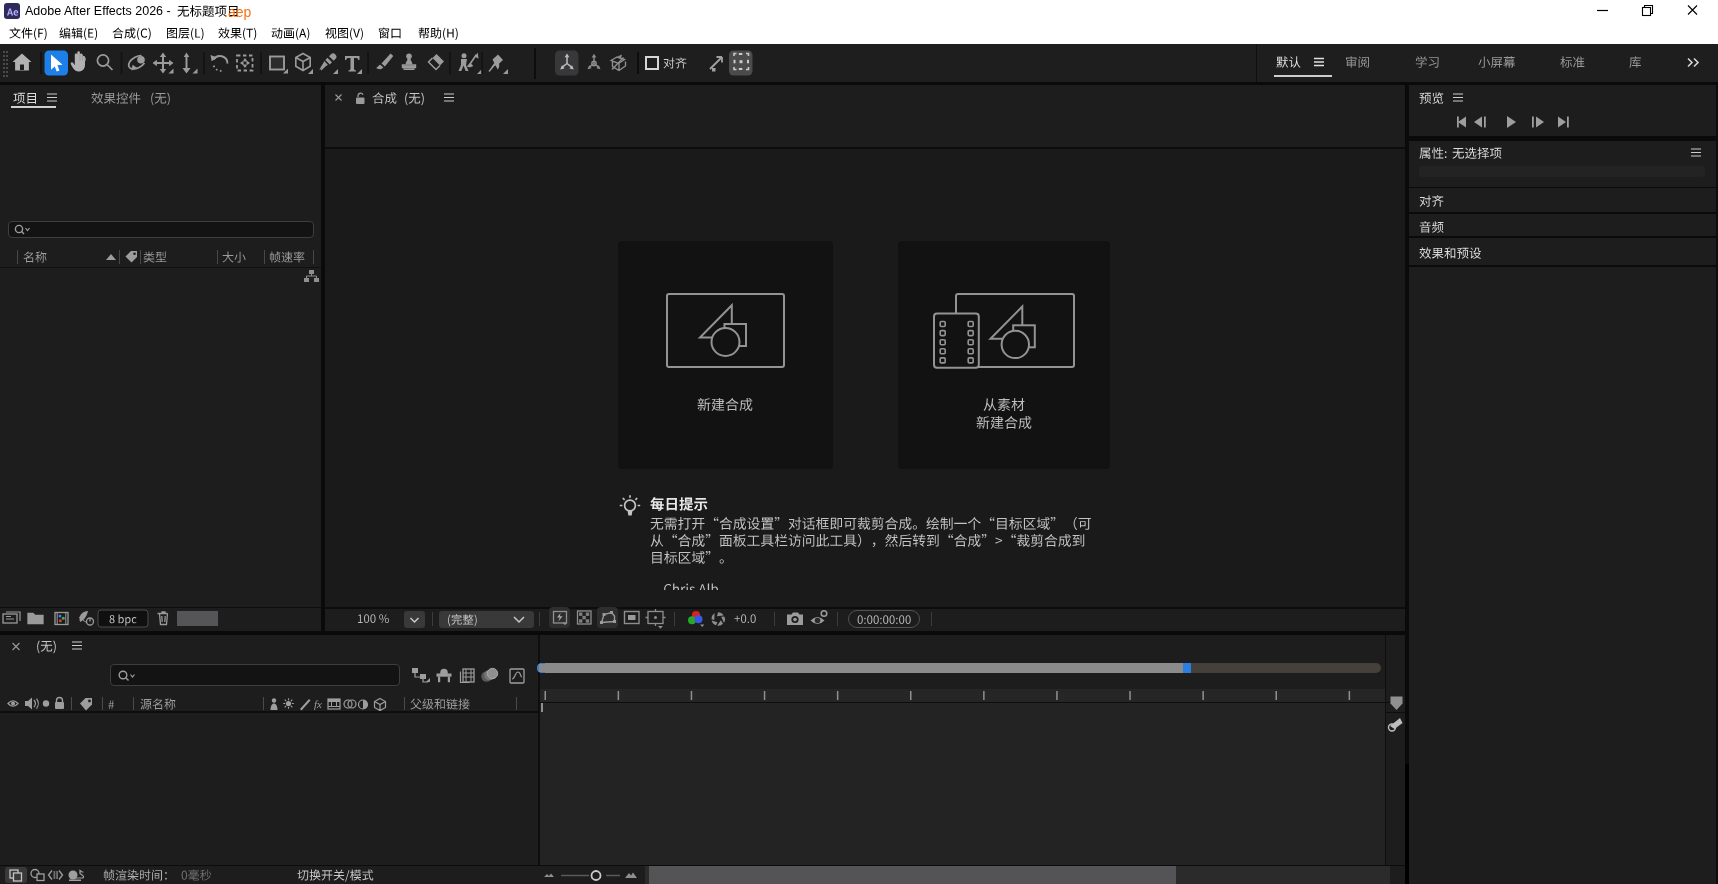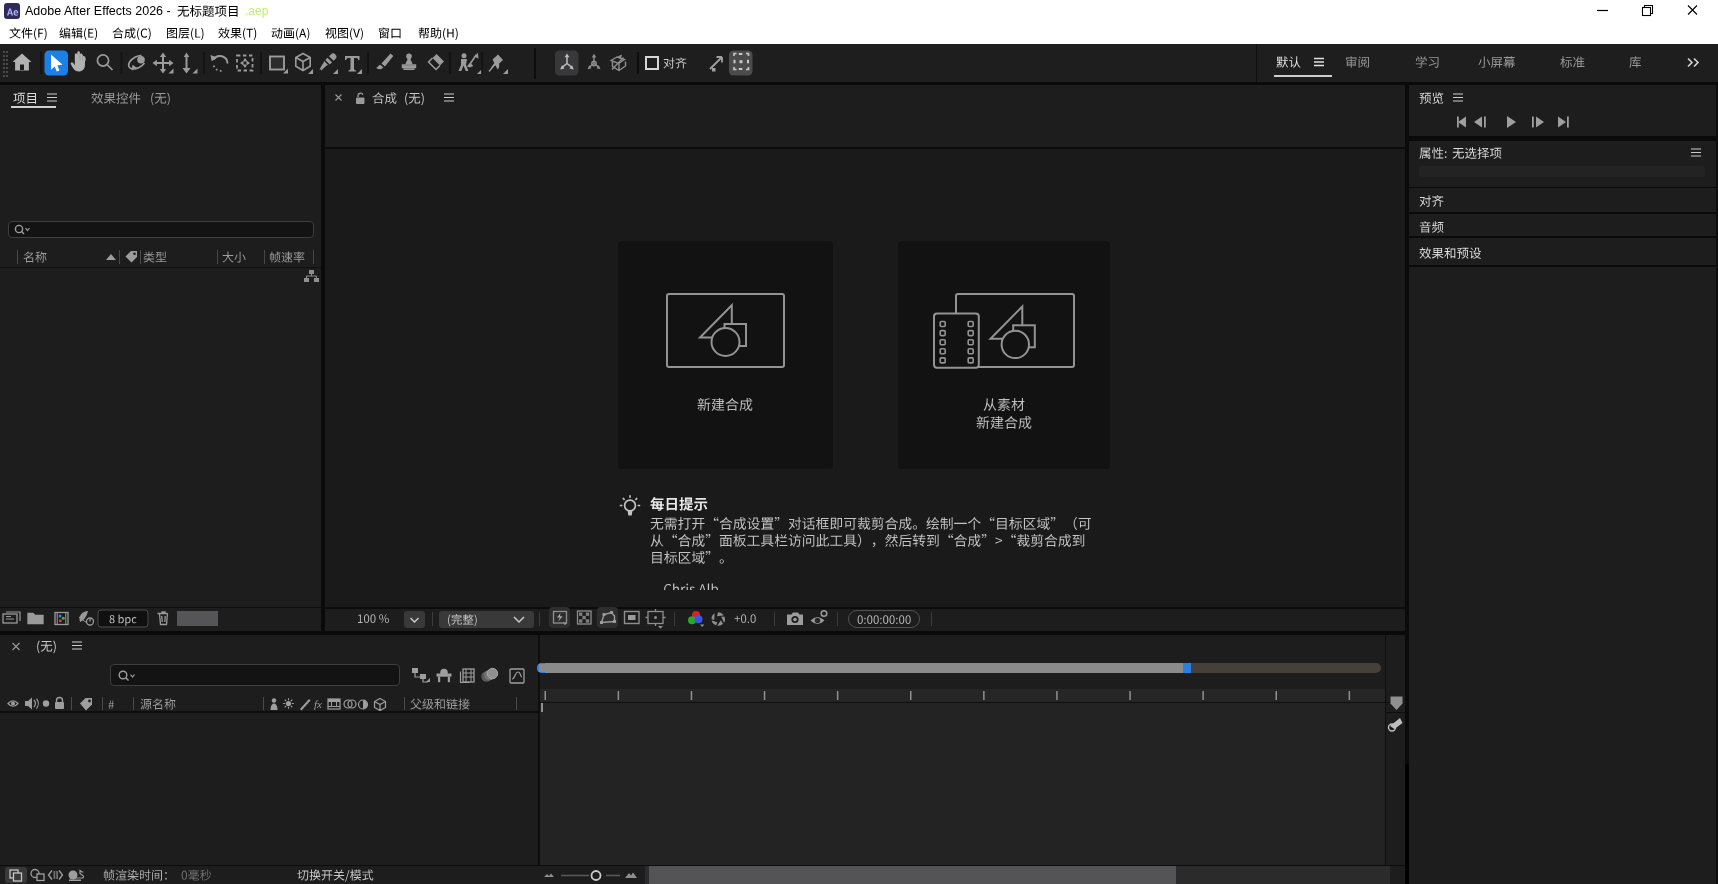--- a/index.html
+++ b/index.html
@@ -12,21 +12,21 @@
       <g transform="translate(0,11.6)">
         <path fill="#b5b3ff" d="M-0.0 0.0H1.4L1.9 -1.8H4.2L4.6 0.0H6.1L3.9 -7.0H2.2ZM2.2 -2.9 2.4 -3.7C2.6 -4.4 2.8 -5.2 3.0 -6.0H3.0C3.2 -5.2 3.4 -4.4 3.6 -3.7L3.9 -2.9Z M9.2 0.1C9.8 0.1 10.5 -0.1 11.0 -0.5L10.5 -1.3C10.1 -1.1 9.8 -0.9 9.3 -0.9C8.6 -0.9 8.0 -1.4 7.9 -2.3H11.1C11.2 -2.4 11.2 -2.7 11.2 -2.9C11.2 -4.4 10.4 -5.5 9.0 -5.5C7.7 -5.5 6.5 -4.4 6.5 -2.7C6.5 -0.9 7.7 0.1 9.2 0.1ZM7.8 -3.2C8.0 -4.0 8.4 -4.4 9.0 -4.4C9.7 -4.4 10.0 -3.9 10.0 -3.2Z"></path>
       </g>
     </svg>
     <div class="abs" style="left:25px;top:4px;font-size:12.5px;color:#000;white-space:nowrap">Adobe After Effects 2026 - </div>
     <svg style="position:absolute;left:177.0px;top:1.0px" width="65" height="20">
       <g transform="translate(0,14.8)">
         <path fill="#000000" d="M1.4 -9.7V-8.7H5.6C5.5 -7.9 5.5 -6.9 5.4 -6.0H0.7V-5.1H5.2C4.7 -2.9 3.5 -0.9 0.5 0.2C0.7 0.4 1.0 0.8 1.1 1.0C4.4 -0.3 5.6 -2.6 6.1 -5.1H6.4V-0.8C6.4 0.4 6.7 0.7 8.0 0.7C8.3 0.7 10.1 0.7 10.4 0.7C11.6 0.7 11.9 0.2 12.0 -1.8C11.7 -1.9 11.3 -2.0 11.1 -2.2C11.0 -0.5 10.9 -0.2 10.3 -0.2C9.9 -0.2 8.4 -0.2 8.1 -0.2C7.5 -0.2 7.4 -0.3 7.4 -0.8V-5.1H11.9V-6.0H6.3C6.4 -6.9 6.5 -7.8 6.5 -8.7H11.2V-9.7Z M18.3 -9.6V-8.7H23.8V-9.6ZM22.2 -4.1C22.8 -2.8 23.4 -1.2 23.6 -0.2L24.5 -0.5C24.2 -1.5 23.6 -3.1 23.0 -4.3ZM18.6 -4.3C18.3 -3.0 17.8 -1.6 17.1 -0.7C17.3 -0.6 17.6 -0.4 17.8 -0.2C18.5 -1.2 19.1 -2.6 19.5 -4.1ZM17.8 -6.6V-5.7H20.4V-0.2C20.4 -0.1 20.4 -0.0 20.2 0.0C20.1 0.0 19.5 0.0 18.8 -0.0C18.9 0.3 19.1 0.7 19.1 1.0C20.0 1.0 20.6 0.9 20.9 0.8C21.3 0.6 21.4 0.3 21.4 -0.2V-5.7H24.5V-6.6ZM15.0 -10.5V-7.9H13.1V-7.0H14.8C14.4 -5.4 13.6 -3.6 12.8 -2.7C13.0 -2.5 13.2 -2.1 13.3 -1.8C13.9 -2.6 14.6 -3.9 15.0 -5.3V1.0H16.0V-5.6C16.4 -4.9 16.9 -4.2 17.1 -3.8L17.6 -4.5C17.4 -4.9 16.3 -6.2 16.0 -6.6V-7.0H17.6V-7.9H16.0V-10.5Z M27.2 -7.7H29.8V-6.7H27.2ZM27.2 -9.3H29.8V-8.3H27.2ZM26.4 -10.0V-6.1H30.6V-10.0ZM33.7 -6.6C33.6 -3.4 33.4 -1.8 30.7 -1.0C30.9 -0.8 31.1 -0.5 31.2 -0.3C34.0 -1.3 34.4 -3.1 34.5 -6.6ZM34.1 -2.3C34.9 -1.8 35.9 -0.9 36.4 -0.4L36.9 -1.0C36.4 -1.5 35.4 -2.3 34.7 -2.8ZM26.6 -3.8C26.5 -2.0 26.2 -0.5 25.4 0.5C25.6 0.6 26.0 0.9 26.1 1.0C26.6 0.4 26.9 -0.4 27.1 -1.2C28.2 0.4 30.0 0.7 32.7 0.7H36.7C36.8 0.5 36.9 0.1 37.0 -0.1C36.3 -0.1 33.2 -0.1 32.7 -0.1C31.2 -0.1 29.9 -0.1 29.0 -0.5V-2.3H31.0V-3.1H29.0V-4.4H31.3V-5.1H25.6V-4.4H28.1V-1.0C27.8 -1.3 27.5 -1.7 27.2 -2.2C27.3 -2.7 27.3 -3.2 27.4 -3.7ZM31.8 -8.0V-2.7H32.5V-7.2H35.5V-2.7H36.3V-8.0H34.0C34.1 -8.3 34.3 -8.7 34.5 -9.2H36.9V-9.9H31.2V-9.2H33.5C33.4 -8.8 33.3 -8.3 33.1 -8.0Z M45.2 -6.2V-3.6C45.2 -2.3 44.9 -0.7 41.5 0.2C41.7 0.4 42.0 0.8 42.1 1.0C45.6 -0.2 46.2 -2.0 46.2 -3.6V-6.2ZM46.1 -1.1C47.1 -0.5 48.3 0.4 48.9 1.0L49.5 0.3C48.9 -0.3 47.7 -1.1 46.7 -1.7ZM37.9 -2.3 38.1 -1.3C39.2 -1.7 40.8 -2.2 42.2 -2.7L42.1 -3.6L40.6 -3.1V-8.1H42.0V-9.0H38.1V-8.1H39.6V-2.8ZM42.7 -7.8V-1.9H43.6V-7.0H47.7V-1.9H48.6V-7.8H45.7C45.9 -8.2 46.1 -8.7 46.3 -9.1H49.5V-10.0H42.3V-9.1H45.2C45.0 -8.7 44.9 -8.2 44.7 -7.8Z M52.9 -5.9H59.5V-3.8H52.9ZM52.9 -6.8V-8.8H59.5V-6.8ZM52.9 -2.9H59.5V-0.8H52.9ZM52.0 -9.7V0.9H52.9V0.1H59.5V0.9H60.5V-9.7Z"></path>
       </g>
     </svg>
-    <div class="abs" style="left:245px;top:4px;font-size:12px;color:#bef264">.aep</div>
+    <div class="abs" style="left:224px;top:4px;font-size:14px;color:#f97316">.aep</div>
     <svg class="abs" style="left:1590px;top:0" width="128" height="22">
 <path d="M7 10.5h11" stroke="#000" stroke-width="1.2" fill="none"></path>
 <rect x="52.5" y="7.5" width="8" height="8" fill="none" stroke="#000" stroke-width="1.1"></rect>
 <path d="M54.5 7.5v-2h8v8h-2" fill="none" stroke="#000" stroke-width="1.1"></path>
 <path d="M98 5.5l9 9m0-9l-9 9" stroke="#000" stroke-width="1.1" fill="none"></path>
 </svg>
     <div class="abs" style="left:0;top:22px;width:1718px;height:22px;background:#ffffff"></div>
     <svg style="position:absolute;left:9.0px;top:23.0px" width="41" height="20">
       <g transform="translate(0,14.6)">
         <path fill="#000000" d="M5.1 -9.9C5.4 -9.3 5.8 -8.5 6.0 -8.0L7.0 -8.3C6.8 -8.8 6.4 -9.6 6.0 -10.2ZM0.6 -8.0V-7.1H2.5C3.2 -5.3 4.1 -3.7 5.4 -2.4C4.0 -1.3 2.4 -0.5 0.4 0.1C0.6 0.3 0.9 0.7 1.0 0.9C3.0 0.3 4.7 -0.6 6.0 -1.8C7.4 -0.6 9.0 0.3 11.0 0.9C11.1 0.6 11.4 0.2 11.6 0.0C9.7 -0.4 8.1 -1.3 6.7 -2.4C7.9 -3.6 8.9 -5.2 9.6 -7.1H11.4V-8.0ZM6.0 -3.0C4.9 -4.2 4.0 -5.5 3.4 -7.1H8.5C7.9 -5.5 7.1 -4.1 6.0 -3.0Z M15.8 -4.1V-3.2H19.2V1.0H20.1V-3.2H23.4V-4.1H20.1V-6.7H22.9V-7.6H20.1V-9.9H19.2V-7.6H17.6C17.8 -8.2 17.9 -8.7 18.0 -9.3L17.2 -9.5C16.9 -7.9 16.4 -6.4 15.7 -5.4C15.9 -5.3 16.3 -5.0 16.5 -4.9C16.8 -5.4 17.1 -6.0 17.4 -6.7H19.2V-4.1ZM15.2 -10.0C14.6 -8.2 13.5 -6.4 12.4 -5.2C12.5 -5.0 12.8 -4.6 12.9 -4.4C13.3 -4.8 13.6 -5.2 14.0 -5.8V0.9H14.9V-7.2C15.3 -8.0 15.7 -8.9 16.1 -9.8Z M26.9 2.4 27.5 2.1C26.5 0.3 26.0 -1.7 26.0 -3.7C26.0 -5.8 26.5 -7.8 27.5 -9.5L26.9 -9.8C25.8 -8.0 25.1 -6.1 25.1 -3.7C25.1 -1.4 25.8 0.6 26.9 2.4Z M29.3 0.0H30.4V-3.9H33.7V-4.9H30.4V-7.9H34.3V-8.8H29.3Z M35.9 2.4C37.0 0.6 37.6 -1.4 37.6 -3.7C37.6 -6.1 37.0 -8.0 35.9 -9.8L35.2 -9.5C36.2 -7.8 36.7 -5.8 36.7 -3.7C36.7 -1.7 36.2 0.3 35.2 2.1Z"></path>

